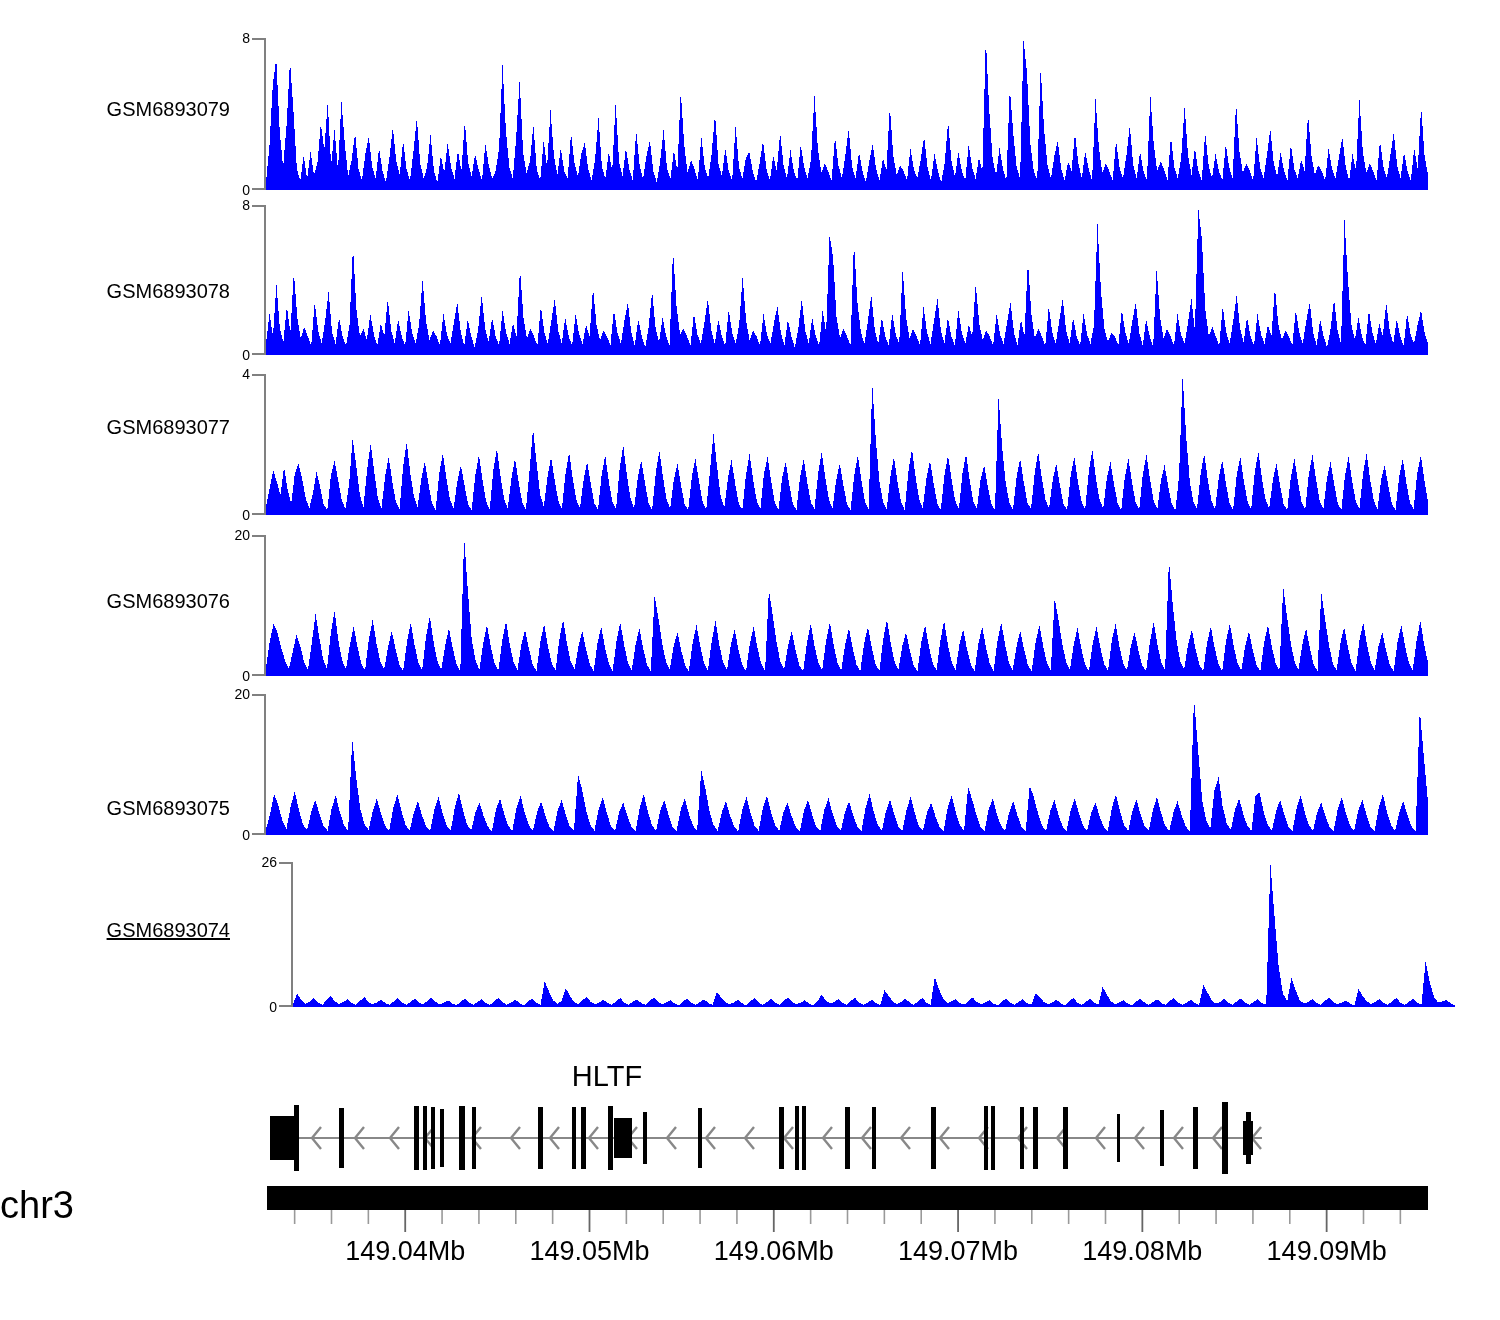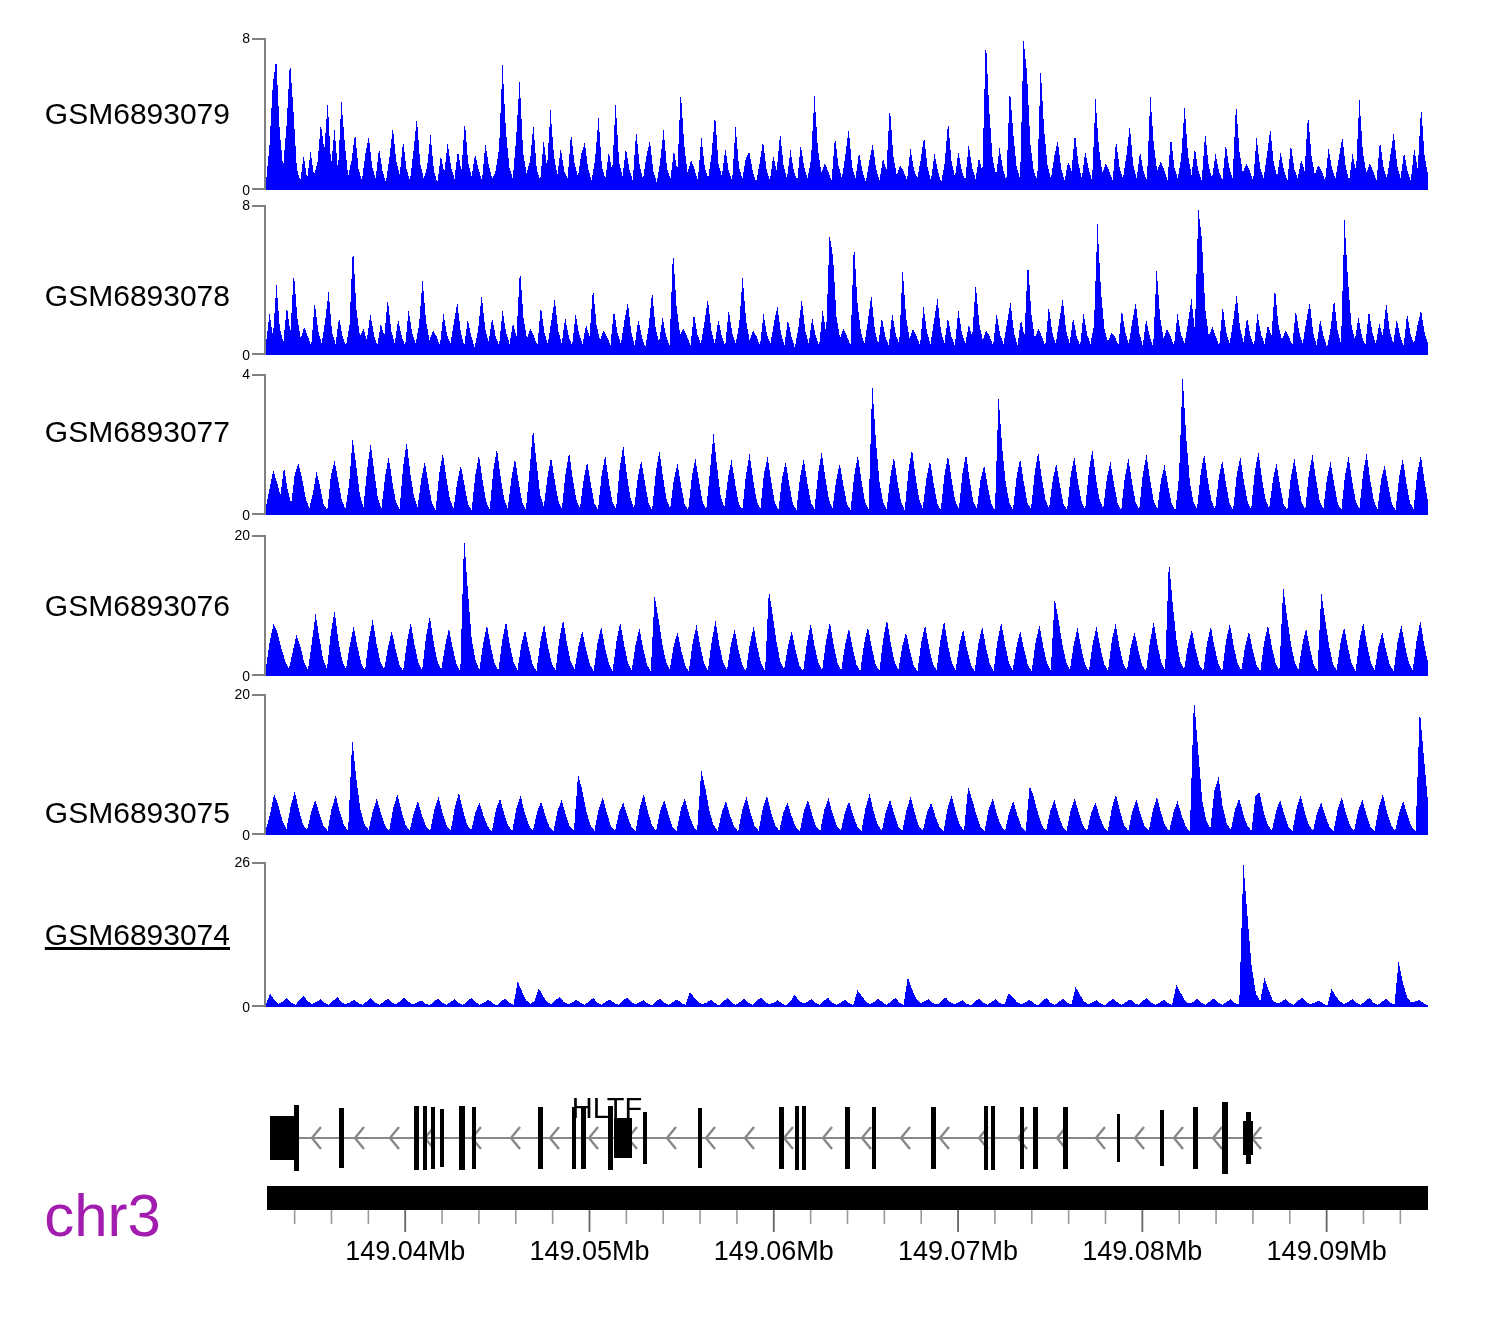--- a/index.html
+++ b/index.html
@@ -12,21 +12,21 @@
   }
   #root{position:relative;width:1500px;height:1320px;}
 
   
   .track{position:absolute;left:0;width:1500px;}
   .track-label{
     position:absolute;
     right:1270px;
     text-align:right;
     color:#000;
-    font-size:30px;
+    font-size:20px;
     white-space:nowrap;
     line-height:1;
   }
   .plot{
     position:absolute;
     left:264px;
     width:1164px;
   }
   .axis-line{
     position:absolute;
@@ -58,33 +58,32 @@
   
   #gene-track{position:absolute;left:0;top:1060px;width:1500px;height:120px;}
   #gene-name{
     position:absolute;
     left:0;top:1062px;
     width:1500px;
     text-align:center;
     font-size:29px;
     color:#000;
     line-height:1;
-    margin-top:32px;
   }
   #gene-name span{position:relative;left:-143px;}
   #gene-svg{position:absolute;left:0;top:36px;}
 
   
   #chr-label{
     position:absolute;
     left:0;top:1186px;
     width:205px;
-    text-align:center;
-    font-size:60px;
-    color:#a21caf;
+    text-align:left;
+    font-size:38px;
+    color:#000000;
     line-height:1;
   }
   #axis-svg{position:absolute;left:0;top:1186px;}
 </style>
 </head>
 <body>
 
 <div id="root">
 
   <div id="tracks">
@@ -148,21 +147,21 @@
           <div class="tick-label top">20</div>
           <div class="tick bot"></div>
           <div class="tick-label bot">0</div>
           <svg class="cov-svg" width="1162" height="141">
             <polygon points="0,141 0.00,135.36 4.11,119.85 8.21,100.11 12.32,111.39 16.42,126.90 20.53,134.66 24.64,112.80 28.74,97.29 32.85,115.62 36.95,130.43 41.06,136.06 45.17,118.44 49.27,105.75 53.38,119.85 57.48,131.84 61.59,136.77 65.70,114.21 69.80,101.52 73.91,118.44 78.01,131.13 82.12,136.77 86.23,45.12 90.33,84.60 94.44,115.62 98.54,130.43 102.65,136.06 106.76,117.03 110.86,104.34 114.97,119.85 119.07,131.84 123.18,136.77 127.29,114.21 131.39,100.11 135.50,117.03 139.60,131.13 143.71,136.77 147.82,118.44 151.92,107.16 156.03,121.26 160.13,132.54 164.24,136.77 168.35,115.62 172.45,102.93 176.56,119.14 180.66,131.84 184.77,136.77 188.88,112.80 192.98,98.70 197.09,117.03 201.19,131.13 205.30,136.06 209.41,118.44 213.51,108.57 217.62,121.97 221.72,132.54 225.83,137.47 229.94,115.62 234.04,104.34 238.15,119.85 242.25,131.84 246.36,136.77 250.47,114.21 254.57,101.52 258.68,118.44 262.78,131.13 266.89,136.77 271.00,118.44 275.10,107.16 279.21,121.26 283.31,132.54 287.42,137.47 291.53,117.03 295.63,105.75 299.74,120.56 303.84,132.54 307.95,136.77 312.06,80.37 316.16,95.88 320.27,117.03 324.37,131.13 328.48,136.77 332.59,115.62 336.69,102.93 340.80,119.14 344.90,131.84 349.01,136.77 353.12,118.44 357.22,108.57 361.33,121.97 365.43,132.54 369.54,137.47 373.65,114.21 377.75,100.11 381.86,117.73 385.96,131.13 390.07,136.77 394.18,117.03 398.28,105.75 402.39,120.56 406.49,132.54 410.60,136.77 414.71,115.62 418.81,104.34 422.92,119.85 427.02,131.84 431.13,136.77 435.24,76.14 439.34,94.47 443.45,117.03 447.55,131.13 451.66,136.77 455.77,118.44 459.87,107.16 463.98,121.26 468.08,132.54 472.19,137.47 476.30,115.62 480.40,102.93 484.51,119.14 488.61,131.84 492.72,136.77 496.83,114.21 500.93,101.52 505.04,118.44 509.14,131.13 513.25,136.77 517.36,118.44 521.46,108.57 525.57,121.97 529.67,132.54 533.78,137.47 537.89,117.03 541.99,105.75 546.10,120.56 550.20,132.54 554.31,136.77 558.42,115.62 562.52,104.34 566.63,119.85 570.73,131.84 574.84,136.77 578.95,118.44 583.05,107.16 587.16,121.26 591.27,132.54 595.37,137.47 599.48,114.21 603.58,100.11 607.69,117.73 611.80,131.13 615.90,136.77 620.01,117.03 624.11,105.75 628.22,120.56 632.33,132.54 636.43,136.77 640.54,115.62 644.64,102.93 648.75,119.14 652.86,131.84 656.96,136.77 661.07,118.44 665.17,108.57 669.28,121.97 673.39,132.54 677.49,137.47 681.60,114.21 685.70,101.52 689.81,118.44 693.92,131.13 698.02,136.77 702.13,93.06 706.23,105.75 710.34,120.56 714.45,132.54 718.55,136.77 722.66,115.62 726.76,104.34 730.87,119.85 734.98,131.84 739.08,136.77 743.19,118.44 747.29,107.16 751.40,121.26 755.51,132.54 759.61,137.47 763.72,91.65 767.82,102.93 771.93,119.14 776.04,131.84 780.14,136.77 784.25,117.03 788.35,105.75 792.46,120.56 796.57,132.54 800.67,136.77 804.78,115.62 808.88,104.34 812.99,119.85 817.10,131.84 821.20,136.77 825.31,118.44 829.41,108.57 833.52,121.97 837.63,132.54 841.73,137.47 845.84,114.21 849.94,100.11 854.05,117.73 858.16,131.13 862.26,136.77 866.37,117.03 870.47,105.75 874.58,120.56 878.69,132.54 882.79,136.77 886.90,115.62 891.00,102.93 895.11,119.14 899.22,131.84 903.32,136.77 907.43,118.44 911.53,107.16 915.64,121.26 919.75,132.54 923.85,137.47 927.96,4.23 932.06,54.99 936.17,105.75 940.28,126.90 944.38,134.66 948.49,95.88 952.59,83.19 956.70,112.80 960.81,129.72 964.91,136.06 969.02,115.62 973.12,104.34 977.23,119.85 981.34,131.84 985.44,136.77 989.55,101.52 993.65,98.70 997.76,118.44 1001.87,131.13 1005.97,136.77 1010.08,117.03 1014.18,105.75 1018.29,120.56 1022.40,132.54 1026.50,136.77 1030.61,114.21 1034.71,101.52 1038.82,118.44 1042.93,131.13 1047.03,136.77 1051.14,118.44 1055.24,108.57 1059.35,121.97 1063.46,132.54 1067.56,137.47 1071.67,115.62 1075.77,102.93 1079.88,119.14 1083.99,131.84 1088.09,136.77 1092.20,117.03 1096.30,105.75 1100.41,120.56 1104.52,132.54 1108.62,136.77 1112.73,114.21 1116.83,100.11 1120.94,117.73 1125.05,131.13 1129.15,136.77 1133.26,118.44 1137.36,107.16 1141.47,121.26 1145.58,132.54 1149.68,137.47 1153.79,15.51 1157.89,63.45 1162.00,108.57 1162,141" fill="#0000FF" shape-rendering="crispEdges"></polygon>
           </svg>
         </div>
       </div>
       <div class="track" style="top: 862px; height: 145px;">
         <div class="track-label" style="top: 57.5px; text-decoration: underline;">GSM6893074</div>
-        <div class="plot" style="height: 145px;">
+        <div class="plot" style="height: 145px; margin-left: 27px;">
           <div class="axis-line"></div>
           <div class="tick top"></div>
           <div class="tick-label top">26</div>
           <div class="tick bot"></div>
           <div class="tick-label bot">0</div>
           <svg class="cov-svg" width="1162" height="145">
             <polygon points="0,145 0.00,142.21 4.19,131.62 8.39,138.31 12.58,141.65 16.78,139.42 20.97,136.08 25.17,140.54 29.36,142.77 33.56,138.31 37.75,133.85 41.95,139.42 46.14,142.21 50.34,139.98 54.53,137.19 58.73,141.10 62.92,142.77 67.12,138.87 71.31,134.96 75.51,139.98 79.70,142.21 83.90,140.54 88.09,137.75 92.29,141.10 96.48,142.77 100.68,139.42 104.87,136.08 109.07,140.54 113.26,142.77 117.46,139.98 121.65,136.63 125.85,140.54 130.04,142.77 134.24,138.87 138.43,135.52 142.63,139.98 146.82,142.21 151.02,140.54 155.21,138.31 159.41,141.65 163.60,143.33 167.80,139.42 171.99,136.63 176.19,140.54 180.38,142.77 184.58,139.98 188.77,137.19 192.97,141.10 197.16,142.77 201.36,138.87 205.55,136.08 209.75,140.54 213.94,142.77 218.14,140.54 222.33,137.75 226.53,141.10 230.72,143.33 234.92,139.42 239.11,136.63 243.31,140.54 247.50,142.77 251.70,119.35 255.89,129.38 260.09,138.31 264.28,141.65 268.48,139.42 272.67,126.04 276.87,133.85 281.06,139.98 285.26,142.21 289.45,138.31 293.65,134.96 297.84,139.98 302.04,142.21 306.23,140.54 310.43,137.75 314.62,141.10 318.82,142.77 323.01,139.42 327.21,136.08 331.40,140.54 335.60,142.77 339.79,139.98 343.99,137.19 348.18,141.10 352.38,142.77 356.57,138.87 360.77,135.52 364.96,139.98 369.16,142.21 373.35,140.54 377.55,138.31 381.74,141.65 385.94,143.33 390.13,139.42 394.32,136.63 398.52,140.54 402.71,142.77 406.91,139.98 411.10,137.19 415.30,141.10 419.49,142.77 423.69,130.50 427.88,134.96 432.08,139.98 436.27,142.21 440.47,140.54 444.66,137.75 448.86,141.10 453.05,143.33 457.25,139.42 461.44,136.08 465.64,140.54 469.83,142.77 474.03,139.98 478.22,136.63 482.42,140.54 486.61,142.77 490.81,138.87 495.00,135.52 499.20,139.98 503.39,142.21 507.59,140.54 511.78,138.31 515.98,141.65 520.17,143.33 524.37,139.42 528.56,132.73 532.76,138.31 536.95,141.65 541.15,139.98 545.34,137.19 549.54,141.10 553.73,142.77 557.93,138.87 562.12,136.08 566.32,140.54 570.51,142.77 574.71,140.54 578.90,137.75 583.10,141.10 587.29,143.33 591.49,128.27 595.68,133.85 599.88,139.42 604.07,142.21 608.27,139.98 612.46,136.63 616.66,140.54 620.85,142.77 625.05,139.42 629.24,136.08 633.44,140.54 637.63,142.77 641.83,114.88 646.02,127.15 650.22,137.19 654.41,141.10 658.61,139.42 662.80,137.19 667.00,141.10 671.19,142.77 675.39,138.87 679.58,135.52 683.78,139.98 687.97,142.21 692.17,140.54 696.36,138.31 700.56,141.65 704.75,143.33 708.95,139.42 713.14,136.63 717.34,140.54 721.53,142.77 725.73,139.98 729.92,137.19 734.12,141.10 738.31,142.77 742.51,131.62 746.70,134.96 750.90,139.98 755.09,142.21 759.29,140.54 763.48,137.75 767.68,141.10 771.87,143.33 776.06,139.42 780.26,136.08 784.45,140.54 788.65,142.77 792.84,139.98 797.04,136.63 801.23,140.54 805.43,142.77 809.62,124.92 813.82,132.73 818.01,139.42 822.21,142.21 826.40,140.54 830.60,138.31 834.79,141.65 838.99,143.33 843.18,139.42 847.38,136.63 851.57,140.54 855.77,142.77 859.96,139.98 864.16,137.19 868.35,141.10 872.55,142.77 876.74,138.87 880.94,136.08 885.13,140.54 889.33,142.77 893.52,140.54 897.72,137.75 901.91,141.10 906.11,143.33 910.30,122.69 914.50,130.50 918.69,138.31 922.89,141.65 927.08,139.98 931.28,136.63 935.47,140.54 939.67,142.77 943.86,139.42 948.06,136.08 952.25,140.54 956.45,142.77 960.64,139.98 964.84,137.19 969.03,141.10 973.23,142.77 977.42,2.23 981.62,55.77 985.81,105.96 990.01,131.62 994.20,139.42 998.40,116.00 1002.59,128.27 1006.79,138.31 1010.98,141.65 1015.18,139.98 1019.37,137.19 1023.57,141.10 1027.76,142.77 1031.96,138.87 1036.15,135.52 1040.35,139.98 1044.54,142.21 1048.74,140.54 1052.93,138.31 1057.13,141.65 1061.32,143.33 1065.52,127.15 1069.71,133.85 1073.91,139.42 1078.10,142.21 1082.30,139.98 1086.49,137.19 1090.69,141.10 1094.88,142.77 1099.08,139.42 1103.27,136.08 1107.47,140.54 1111.66,142.77 1115.86,139.98 1120.05,136.63 1124.25,140.54 1128.44,142.77 1132.64,99.27 1136.83,120.46 1141.03,134.96 1145.22,140.54 1149.42,139.42 1153.61,137.75 1157.81,141.65 1162.00,143.33 1162,145" fill="#0000FF" shape-rendering="crispEdges"></polygon>
           </svg>
         </div>
       </div>

